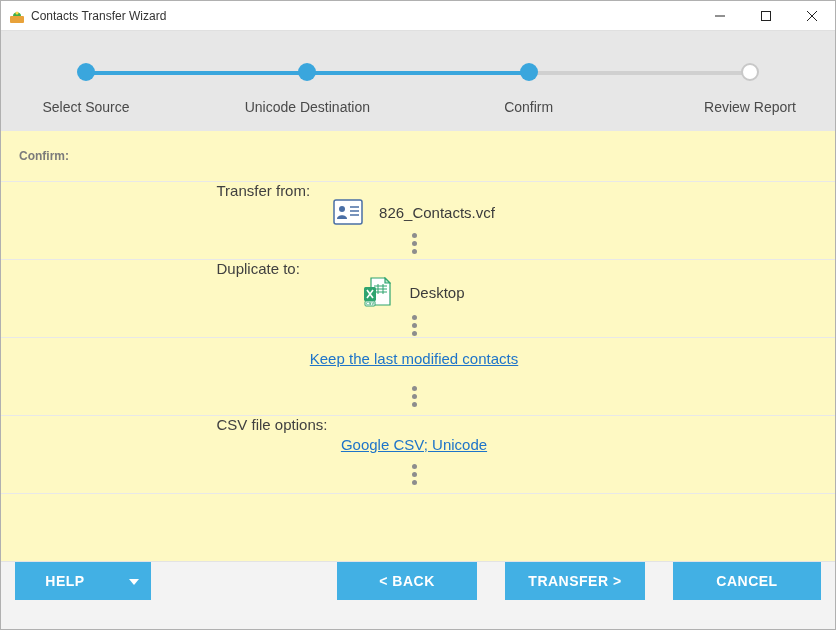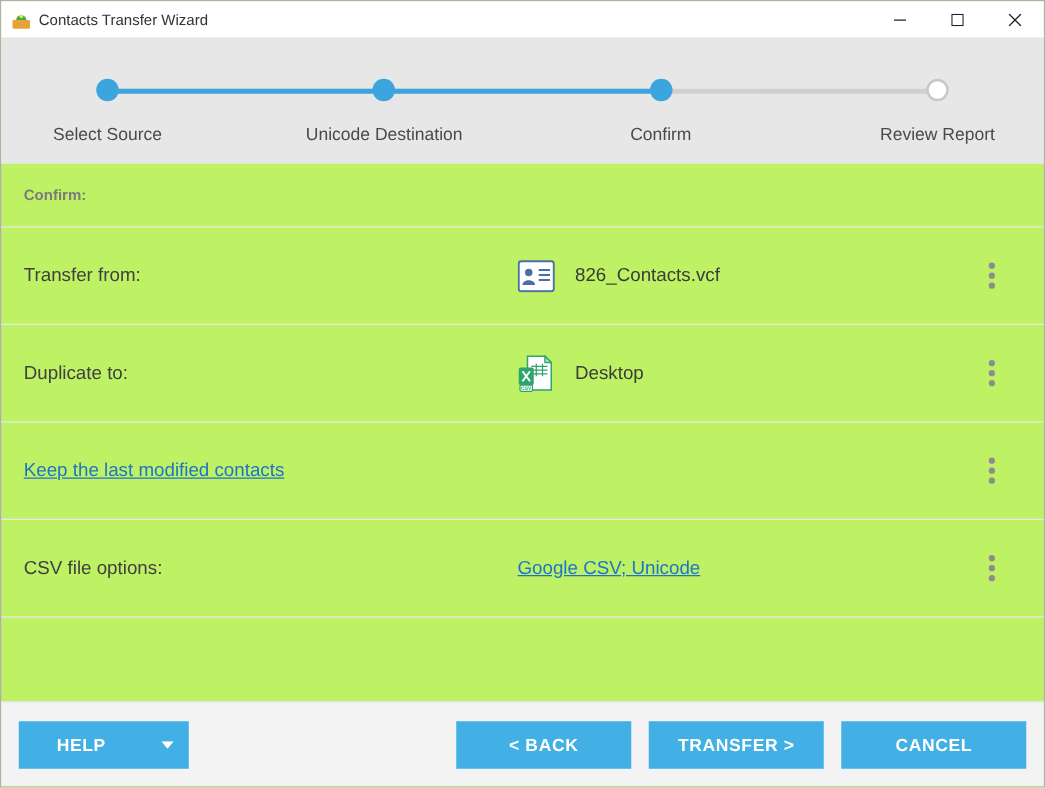--- a/index.html
+++ b/index.html
@@ -1,40 +1,40 @@
 <!DOCTYPE html>
 <html><head>
   <meta charset="utf-8">
   <style>
     * { box-sizing: border-box; margin: 0; padding: 0; }
     html, body { width: 836px; height: 630px; font-family: "Segoe UI", Arial, sans-serif; background: #f0f0f0; overflow: hidden; }
-    .window { width: 836px; height: 630px; background: #bef264; border: 1px solid #b0b0b0; display: flex; flex-direction: column; }
+    .window { width: 836px; height: 630px; background: #fef9c3; border: 1px solid #b0b0b0; display: flex; flex-direction: column; }
     .titlebar { height: 30px; background: #fff; display: flex; align-items: center; border-bottom: 1px solid #e0e0e0; }
     .titlebar-icon { margin: 0 6px 0 8px; display: flex; align-items: center; }
     .titlebar-title { font-size: 12px; color: #333; flex: 0 0 auto; }
     .titlebar-spacer { flex: 1; }
     .titlebar-btn { width: 46px; height: 30px; display: flex; align-items: center; justify-content: center; color: #222; }
     .stepper { height: 100px; background: #e7e7e7; position: relative; display: flex; align-items: flex-start; justify-content: space-between; padding: 0 30px; }
     .track { position: absolute; top: 40px; left: 83px; right: 83px; height: 4px; background: #d0d0d0; border-radius: 2px; z-index: 1; }
     .track-fill { position: absolute; top: 40px; left: 83px; height: 4px; background: #3aa6dd; border-radius: 2px; z-index: 2; }
     .step { z-index: 3; display: flex; flex-direction: column; align-items: center; width: 110px; padding-top: 32px; }
     .step .dot { width: 18px; height: 18px; border-radius: 50%; background: #3aa6dd; margin-bottom: 18px; }
     .step .dot.inactive { background: #fff; border: 2px solid #c8c8c8; }
     .step .label { font-size: 14px; color: #4a4a4a; white-space: nowrap; }
     .content { flex: 1; display: flex; flex-direction: column; }
     .section-title { padding: 18px 18px 18px 18px; font-size: 12px; color: #7b7b7b; font-weight: 600; border-bottom: 1px solid #e8e8e8; }
-    .row { display: flex; align-items: center; height: 78px; border-bottom: 1px solid #e8e8e8; padding: 0 26px 0 18px; }
+    .row { display: flex; align-items: center; height: 78px; border-bottom: 1px solid #e8e8e8; padding: 0 26px 0 18px; flex-direction: column; }
     .row .label { width: 395px; font-size: 15px; color: #404040; }
     .row .value { flex: 1; display: flex; align-items: center; font-size: 15px; color: #3b3b3b; }
     .row .value-link { color: #1e74c9; text-decoration: underline; cursor: pointer; }
     .row .icon-slot { width: 40px; display: flex; align-items: center; justify-content: flex-start; margin-right: 6px; }
     .row .actions { width: 32px; display: flex; align-items: center; justify-content: center; }
     .dots-btn { display: flex; flex-direction: column; align-items: center; justify-content: center; gap: 3px; padding: 8px; cursor: pointer; }
     .dots-btn span { width: 5px; height: 5px; border-radius: 50%; background: #8d8d8d; display: block; }
-    .footer { height: 68px; background: #f3f3f3; border-top: 1px solid #e3e3e3; display: flex; align-items: center; padding: 0 14px; gap: 14px; }
+    .footer { height: 68px; background: #f3f3f3; border-top: 1px solid #e3e3e3; display: flex; padding: 0 14px; gap: 28px; }
     .btn { height: 38px; background: #42b0e4; color: #fff; font-size: 14px; font-weight: 700; letter-spacing: 0.5px; display: flex; align-items: center; justify-content: center; border: none; cursor: pointer; }
     .btn-help { width: 136px; position: relative; }
     .btn-help .split { width: 36px; height: 100%; display: flex; align-items: center; justify-content: center; border-left: 1px solid rgba(255,255,255,0); position: absolute; right: 0; top: 0; }
     .btn-help .split svg { margin-top: 1px; }
     .btn-help .help-label { position: absolute; left: 0; right: 36px; text-align: center; }
     .footer-spacer { flex: 1; }
     .btn-nav { width: 140px; }
     .btn-cancel { width: 148px; }
   </style>
 </head>

